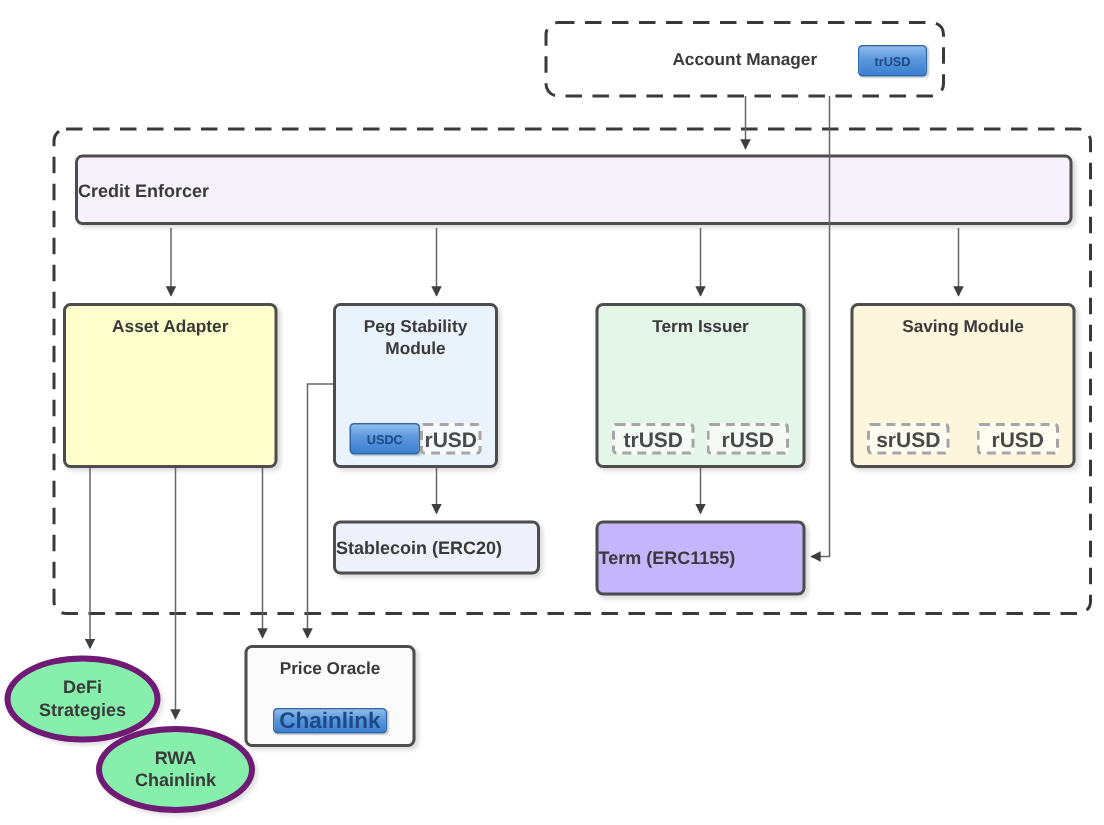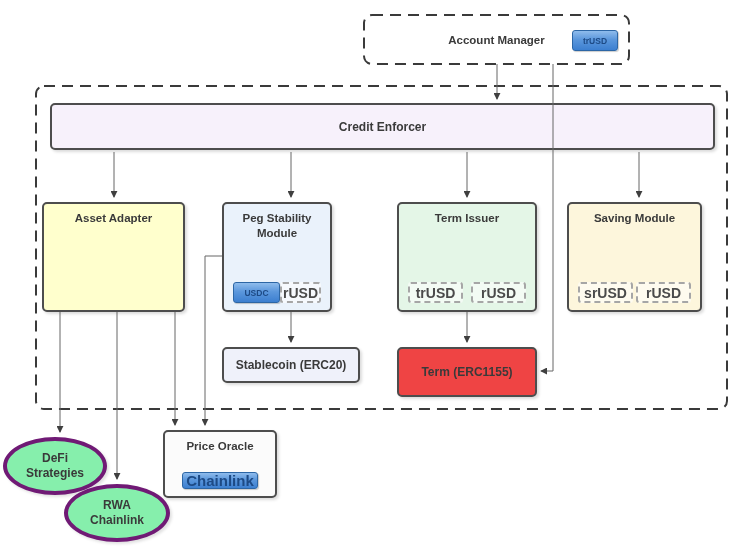--- a/index.html
+++ b/index.html
@@ -12,21 +12,21 @@
     position:absolute;box-sizing:border-box;
     border:2px solid #4d4d4d;border-radius:5px;
     color:#3a3a3a;font-weight:bold;
     box-shadow:2px 2px 3px rgba(0,0,0,0.14);
   }
   .node .title{
     text-align:center;font-size:11.5px;line-height:1.3;
     padding-top:7px;white-space:pre-line;
   }
   .center-label{
-    display:flex;align-items:center;justify-content:center;
+    display:flex;align-items:center;
     font-size:12px;text-align:center;
   }
   .badge-row{
     position:absolute;left:9px;right:9px;bottom:7px;
     display:flex;justify-content:space-between;align-items:center;
   }
   .badge-solid{
     box-sizing:border-box;height:21px;border-radius:3px;
     background:linear-gradient(180deg,#8fbcec 0%,#5b97dc 45%,#3c7fd0 100%);
     border:1px solid #2c66a5;
@@ -54,23 +54,23 @@
   #account-manager .am-label{
     position:absolute;left:0;right:0;top:0;bottom:0;
     display:flex;align-items:center;justify-content:center;
     font-size:11.5px;font-weight:bold;color:#3a3a3a;
   }
   #account-manager .am-badge{position:absolute;right:11px;top:15px;width:46px;}
   #credit-enforcer{left:50px;top:103px;width:665px;height:47px;background:#f7f1fb;}
   #asset-adapter{left:42px;top:202px;width:143px;height:110px;background:#ffffcd;}
   #peg-stability{left:222px;top:202px;width:110px;height:110px;background:#eaf2fb;}
   #term-issuer{left:397px;top:202px;width:140px;height:110px;background:#e4f6e7;}
-  #saving-module{left:567px;top:202px;width:135px;height:110px;background:#fdf6dc;}
+  #saving-module{left:567px;top:202px;width:150px;height:110px;background:#fdf6dc;}
   #stablecoin{left:222px;top:347px;width:138px;height:36px;background:#eff1fa;}
-  #term-token{left:397px;top:347px;width:140px;height:50px;background:#ef4444;}
+  #term-token{left:397px;top:347px;width:140px;height:50px;background:#c4b5fd;}
   #price-oracle{left:163px;top:430px;width:114px;height:68px;background:#fbfbfb;border-width:2px;}
   #price-oracle .po-badge{position:absolute;left:17px;right:17px;bottom:7px;height:17px;font-size:15px;}
   #defi-ellipse{left:3px;top:437px;width:104px;height:58px;}
   #rwa-ellipse{left:64px;top:484px;width:106px;height:58px;}
   .w58{width:58px;} .w50{width:50px;} .w55{width:55px;}
 </style>
 </head>
 <body>
 
 <div class="stage">

